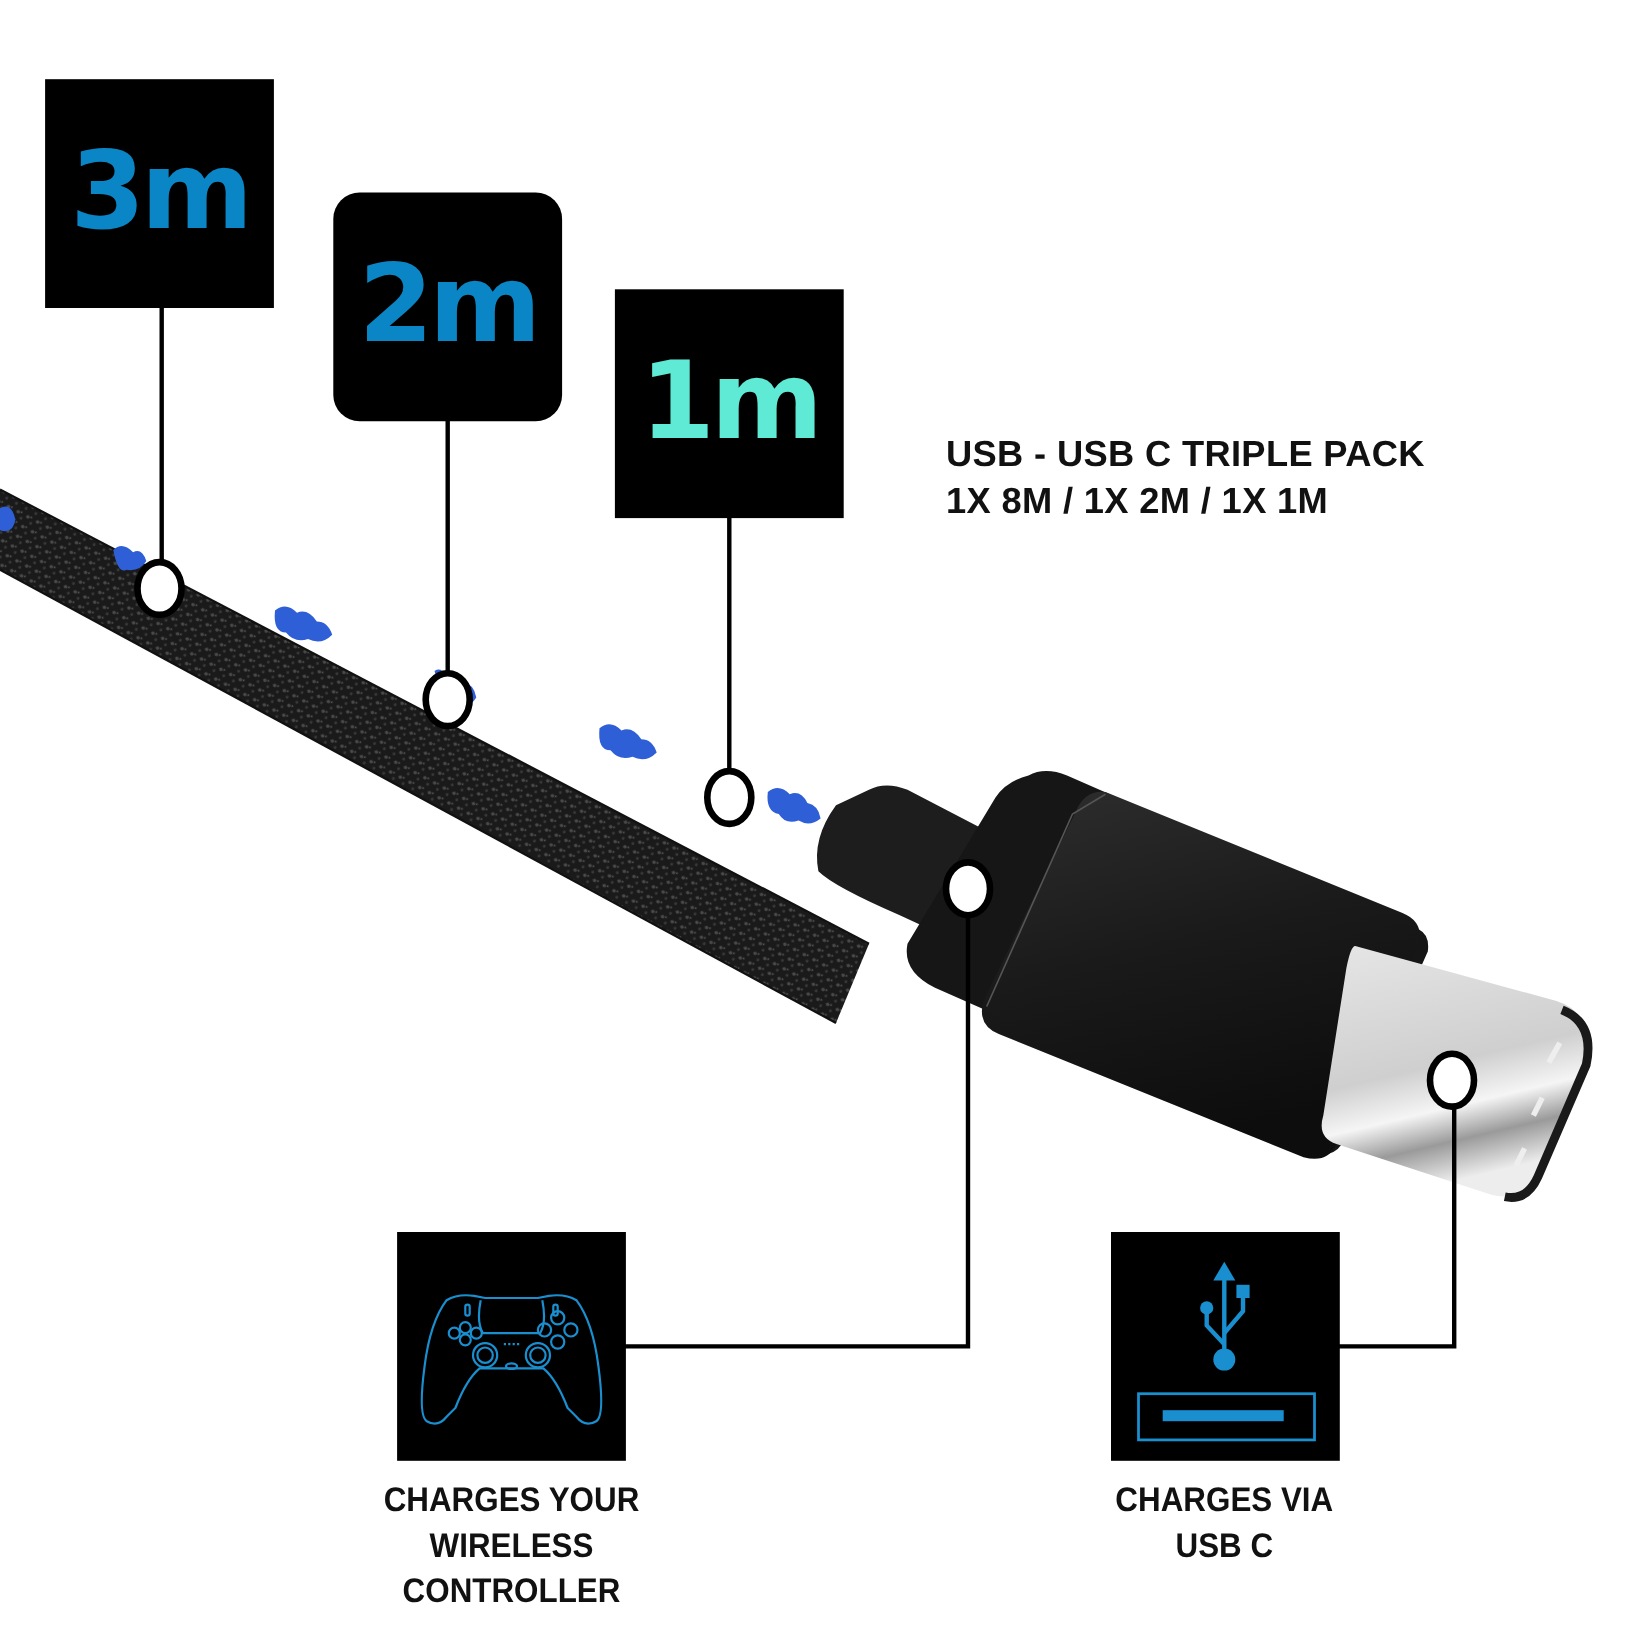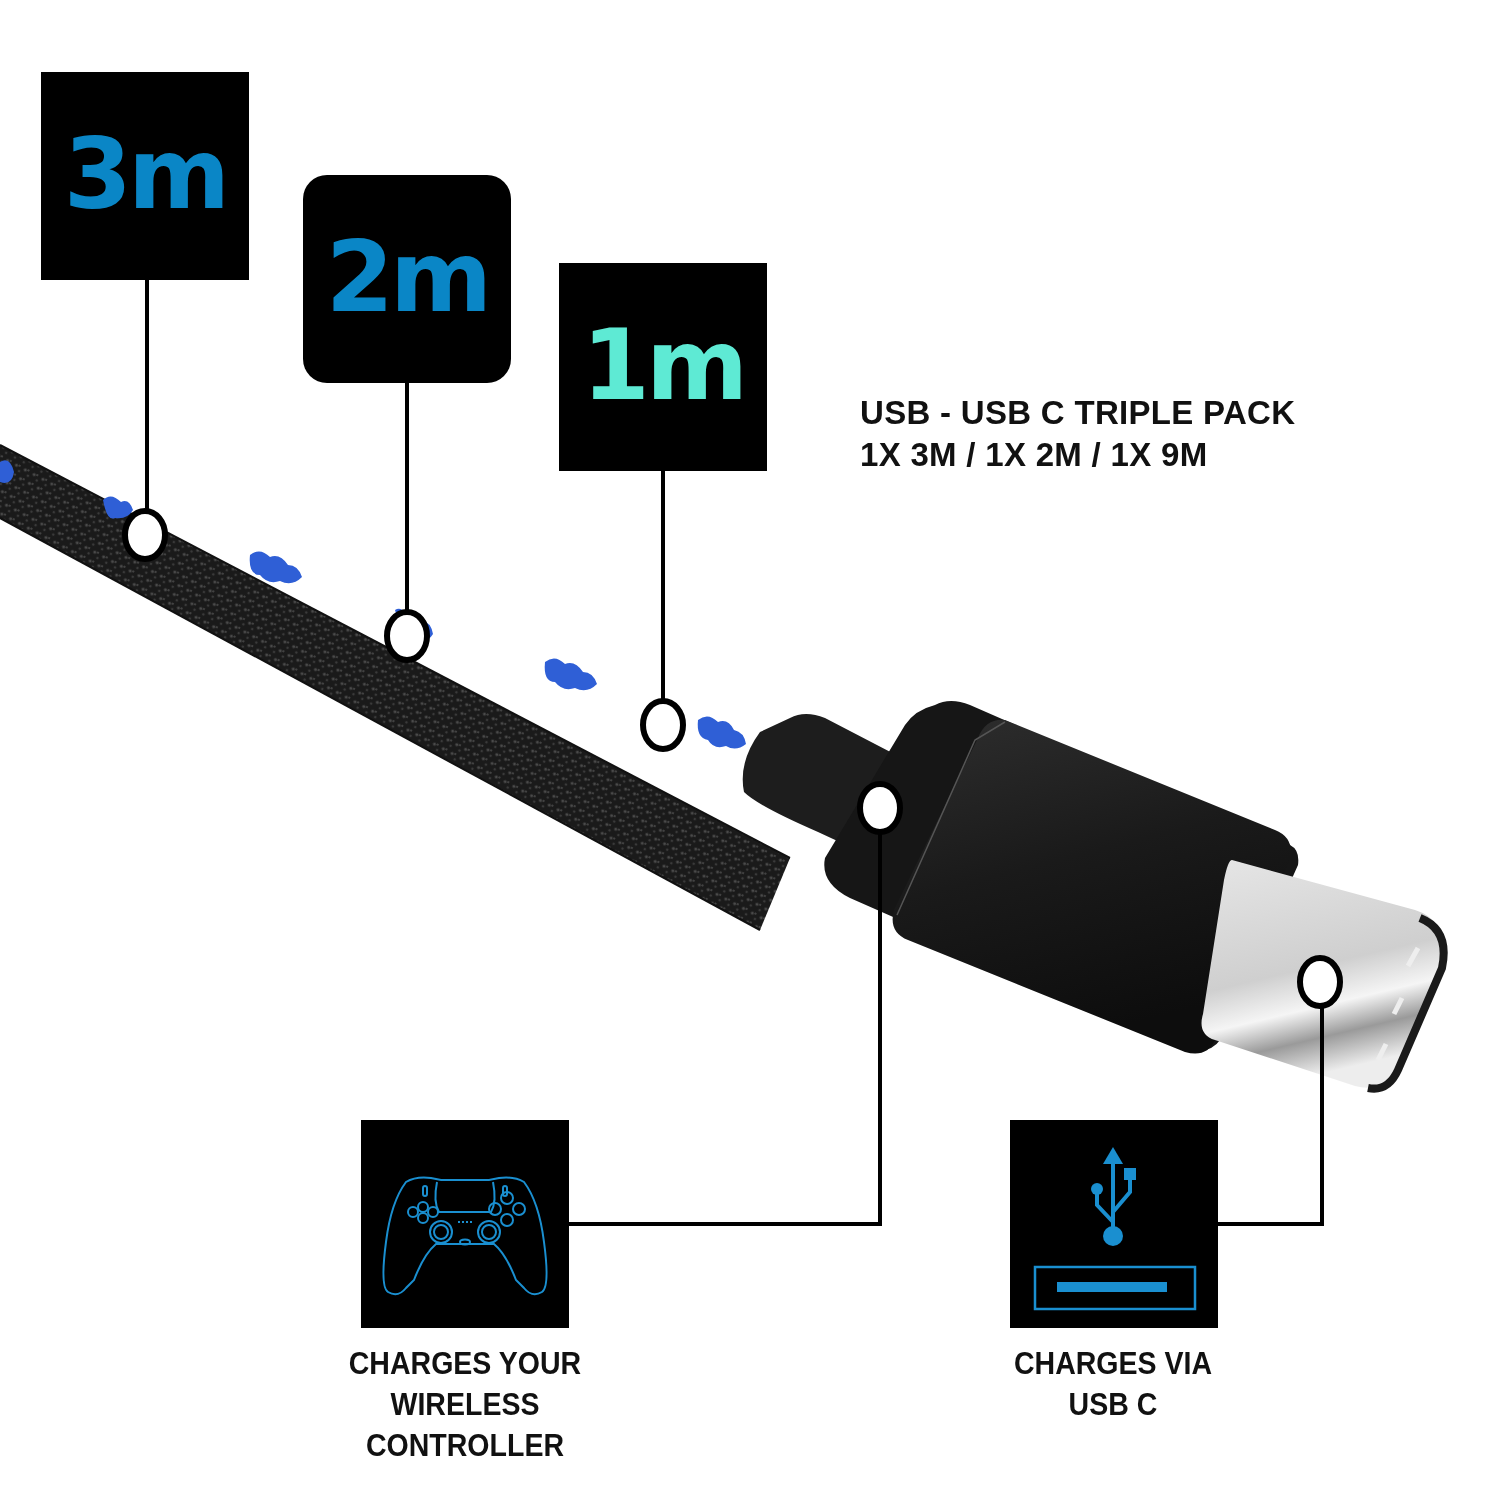--- a/index.html
+++ b/index.html
@@ -99,21 +99,21 @@
 </div>
 <div class="len-box" style="left:303px; top:175px;border-radius:24px;">
   <span class="len-text" style="color:#0a86c6">2m</span>
 </div>
 <div class="len-box" style="left:559px; top:263px;">
   <span class="len-text" style="color:#5eead4">1m</span>
 </div>
 
 <div class="title">
   <div>USB - USB C TRIPLE PACK</div>
-  <div>1X 3M / 1X 2M / 1X 9M</div>
+  <div>1X 8M / 1X 2M / 1X 1M</div>
 </div>
 
 <div class="icon-box" style="left:361px; top:1120px;">
   <svg width="208" height="208" viewBox="0 0 208 208">
     <g fill="none" stroke="#1a8fd0" stroke-width="2">
       <path d="M45,62 q10,-6 25,-4 L80,60 L128,60 L138,58 q15,-2 25,4 q15,20 20,60 q6,45 -2,50 q-10,6 -18,-4 L155,160 q-10,-26 -22,-36 L75,124 q-12,10 -22,36 L45,168 q-8,10 -18,4 q-8,-5 -2,-50 q5,-40 20,-60 z"></path>
       <path d="M76,62 q-4,20 2,30 L130,92 q6,-10 2,-30"></path>
       <rect x="62" y="66" width="4" height="10" rx="2"></rect>
       <rect x="142" y="66" width="4" height="10" rx="2"></rect>
       <circle cx="62" cy="87" r="5"></circle>

